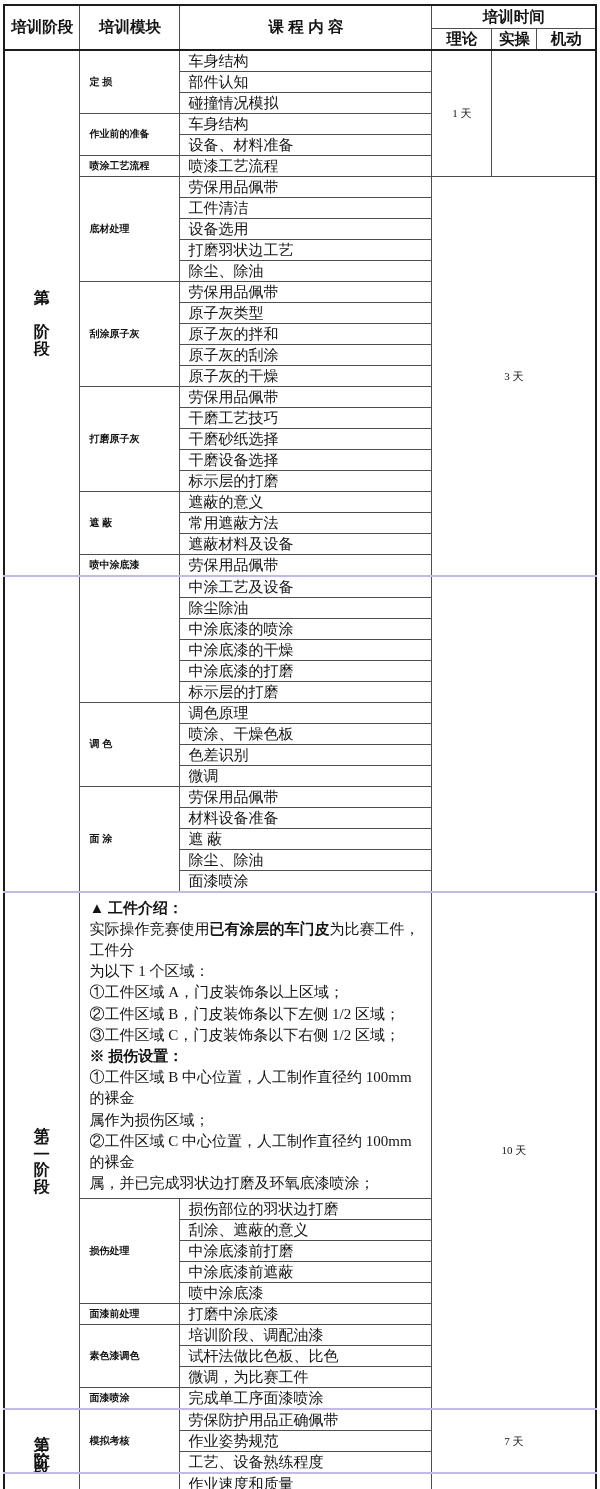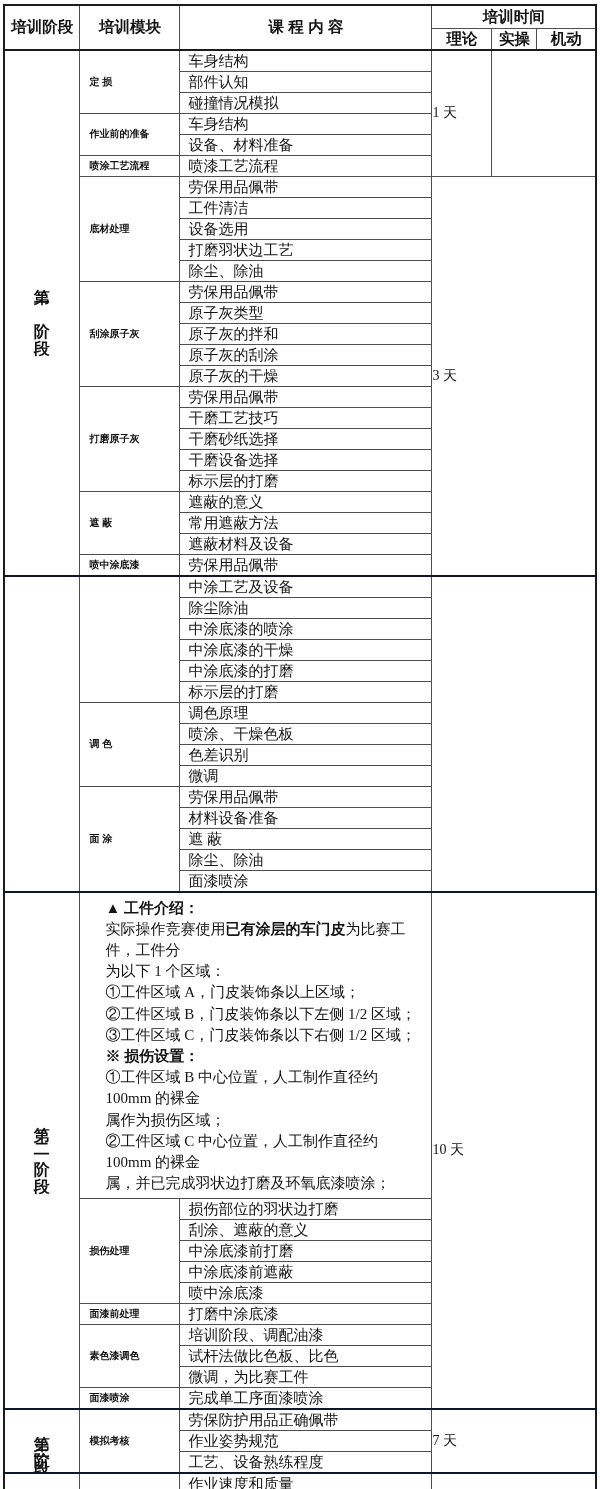--- a/index.html
+++ b/index.html
@@ -16,48 +16,48 @@
   td{
     border:1px solid #4f4f4f;
     padding:0 2px 0 8px;
     font-size:15px;line-height:20px;
     vertical-align:middle;
     overflow:hidden;white-space:nowrap;
   }
   thead tr:first-child{height:23px;}
   thead tr:last-child{height:18px;}
   tbody tr{height:20.7px;}
-  tr.sec td{border-top:2px solid #0f172a;}
+  tr.sec td{border-top:2px solid #c4b5fd;}
 
   td.hd{
     font-family:"Liberation Sans",sans-serif;font-weight:bold;
     text-align:center;padding:0;font-size:15.5px;
   }
   td.hspan,td.h2{border-bottom:2px solid #1c1c1c;}
 
   td.m{
     font-family:"Liberation Sans",sans-serif;font-weight:bold;
     font-size:10px;padding-left:9px;
   }
   td.s{text-align:center;padding:0;}
   .vtext{
     display:inline-block;
     writing-mode:vertical-rl;text-orientation:upright;
     font-family:"Liberation Sans",sans-serif;font-weight:bold;
     font-size:16px;letter-spacing:17px;line-height:1.2;
   }
   .vtext.wrap{height:50px;letter-spacing:8px;line-height:2.2;}
 
-  td.tm{text-align:left;padding:0;font-size:14px;}
+  td.tm{text-align:center;padding:0;font-size:11px;}
   td.bl{padding:0;}
 
   td.in{
     padding:5px 8px 4px 9px;vertical-align:top;white-space:normal;
   }
-  td.in .ln{font-size:15px;line-height:21.2px;margin-left:16px;}
+  td.in .ln{font-size:15px;line-height:21.2px;}
   td.in b{font-weight:bold;}
 </style>
 </head>
 <body>
 
 <table>
   <colgroup>
     <col style="width:76px">
       <col style="width:100px">
       <col style="width:252px">

